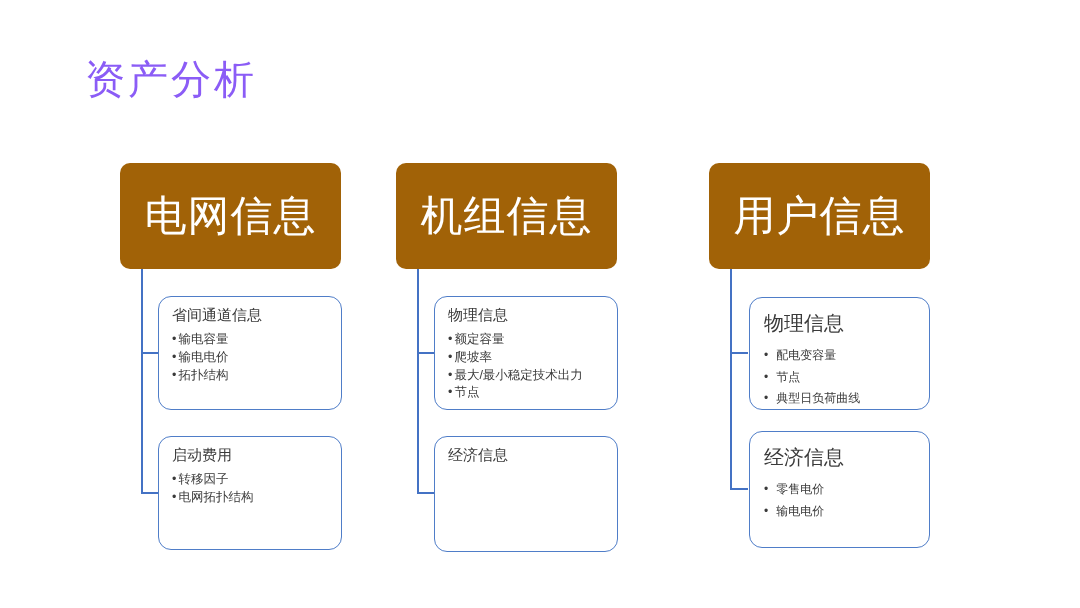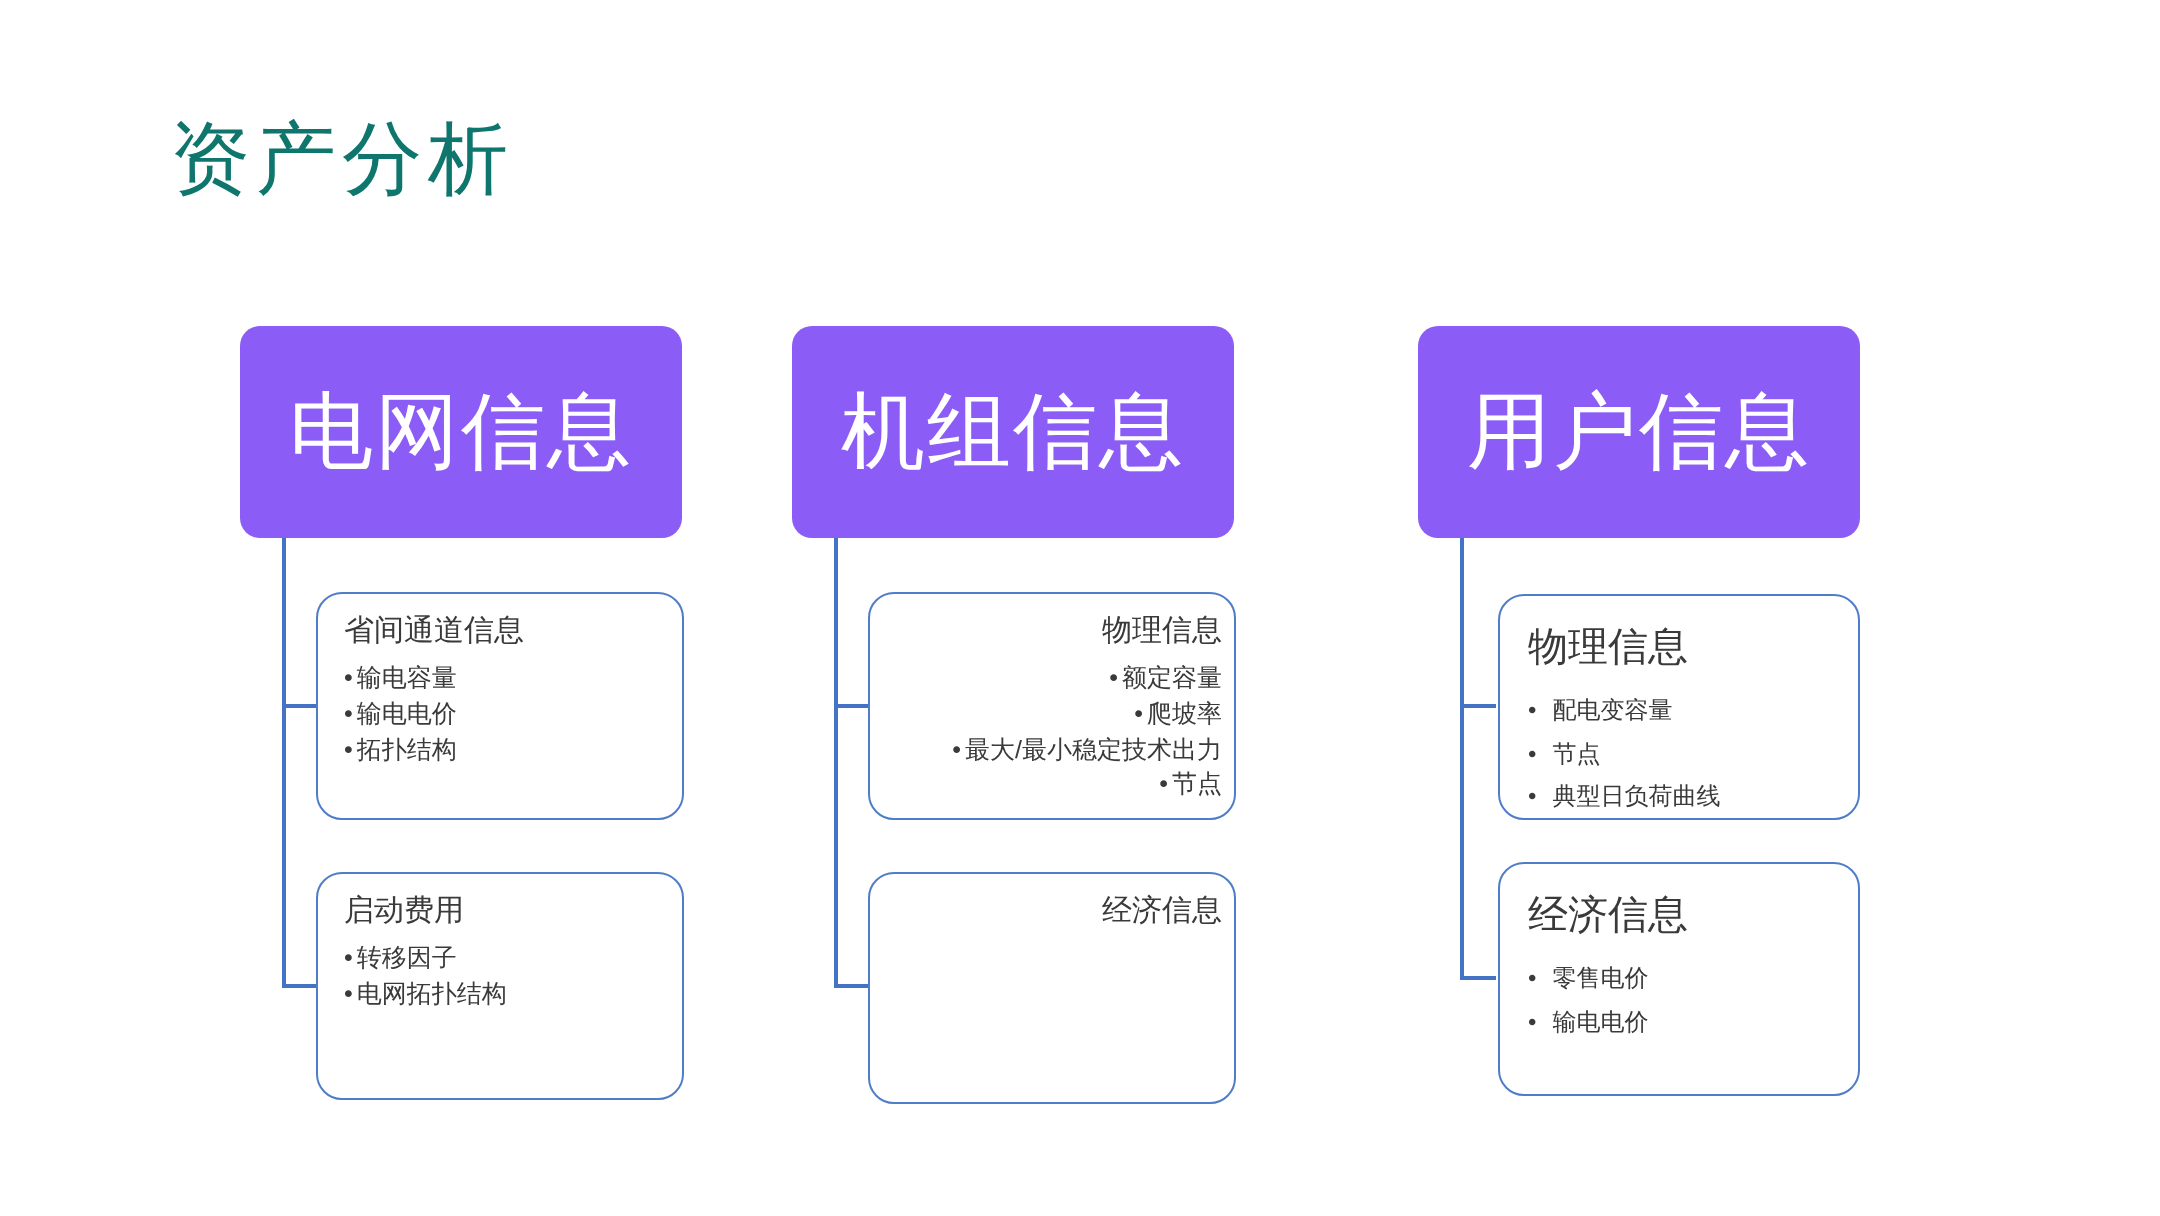--- a/index.html
+++ b/index.html
@@ -3,29 +3,29 @@
 <meta charset="utf-8">
 <style>
   html,body{margin:0;padding:0;background:#888;}
   *{box-sizing:border-box;font-family:"Liberation Sans",sans-serif;}
   .slide{
     position:relative;width:1080px;height:608px;background:#ffffff;
     overflow:hidden;margin:0 auto;
   }
   .page-title{
     position:absolute;left:85px;top:52px;
-    font-size:40px;font-weight:300;color:#0f766e;letter-spacing:3px;text-align:right;
+    font-size:40px;font-weight:300;color:#8b5cf6;letter-spacing:3px;text-align:right;
   }
   .column{position:absolute;top:163px;width:230px;height:395px;}
   .col1{left:120px;}
-  .col2{left:396px;text-align:right;}
+  .col2{left:396px;}
   .col3{left:709px;}
   .header-box{
     position:absolute;left:0;top:0;width:221px;height:106px;
-    background:#8b5cf6;border-radius:10px;
+    background:#a16207;border-radius:10px;
     display:flex;align-items:center;justify-content:center;
     color:#ffffff;font-size:42px;letter-spacing:1px;white-space:nowrap;
   }
   .child-box{
     position:absolute;left:38px;width:184px;
     background:#ffffff;border:1.5px solid #4f7dc8;border-radius:13px;
     padding:9px 6px 6px 13px;color:#3a3a3a;
   }
   .child-1{top:133px;height:114px;}
   .child-2{top:273px;height:114px;}

